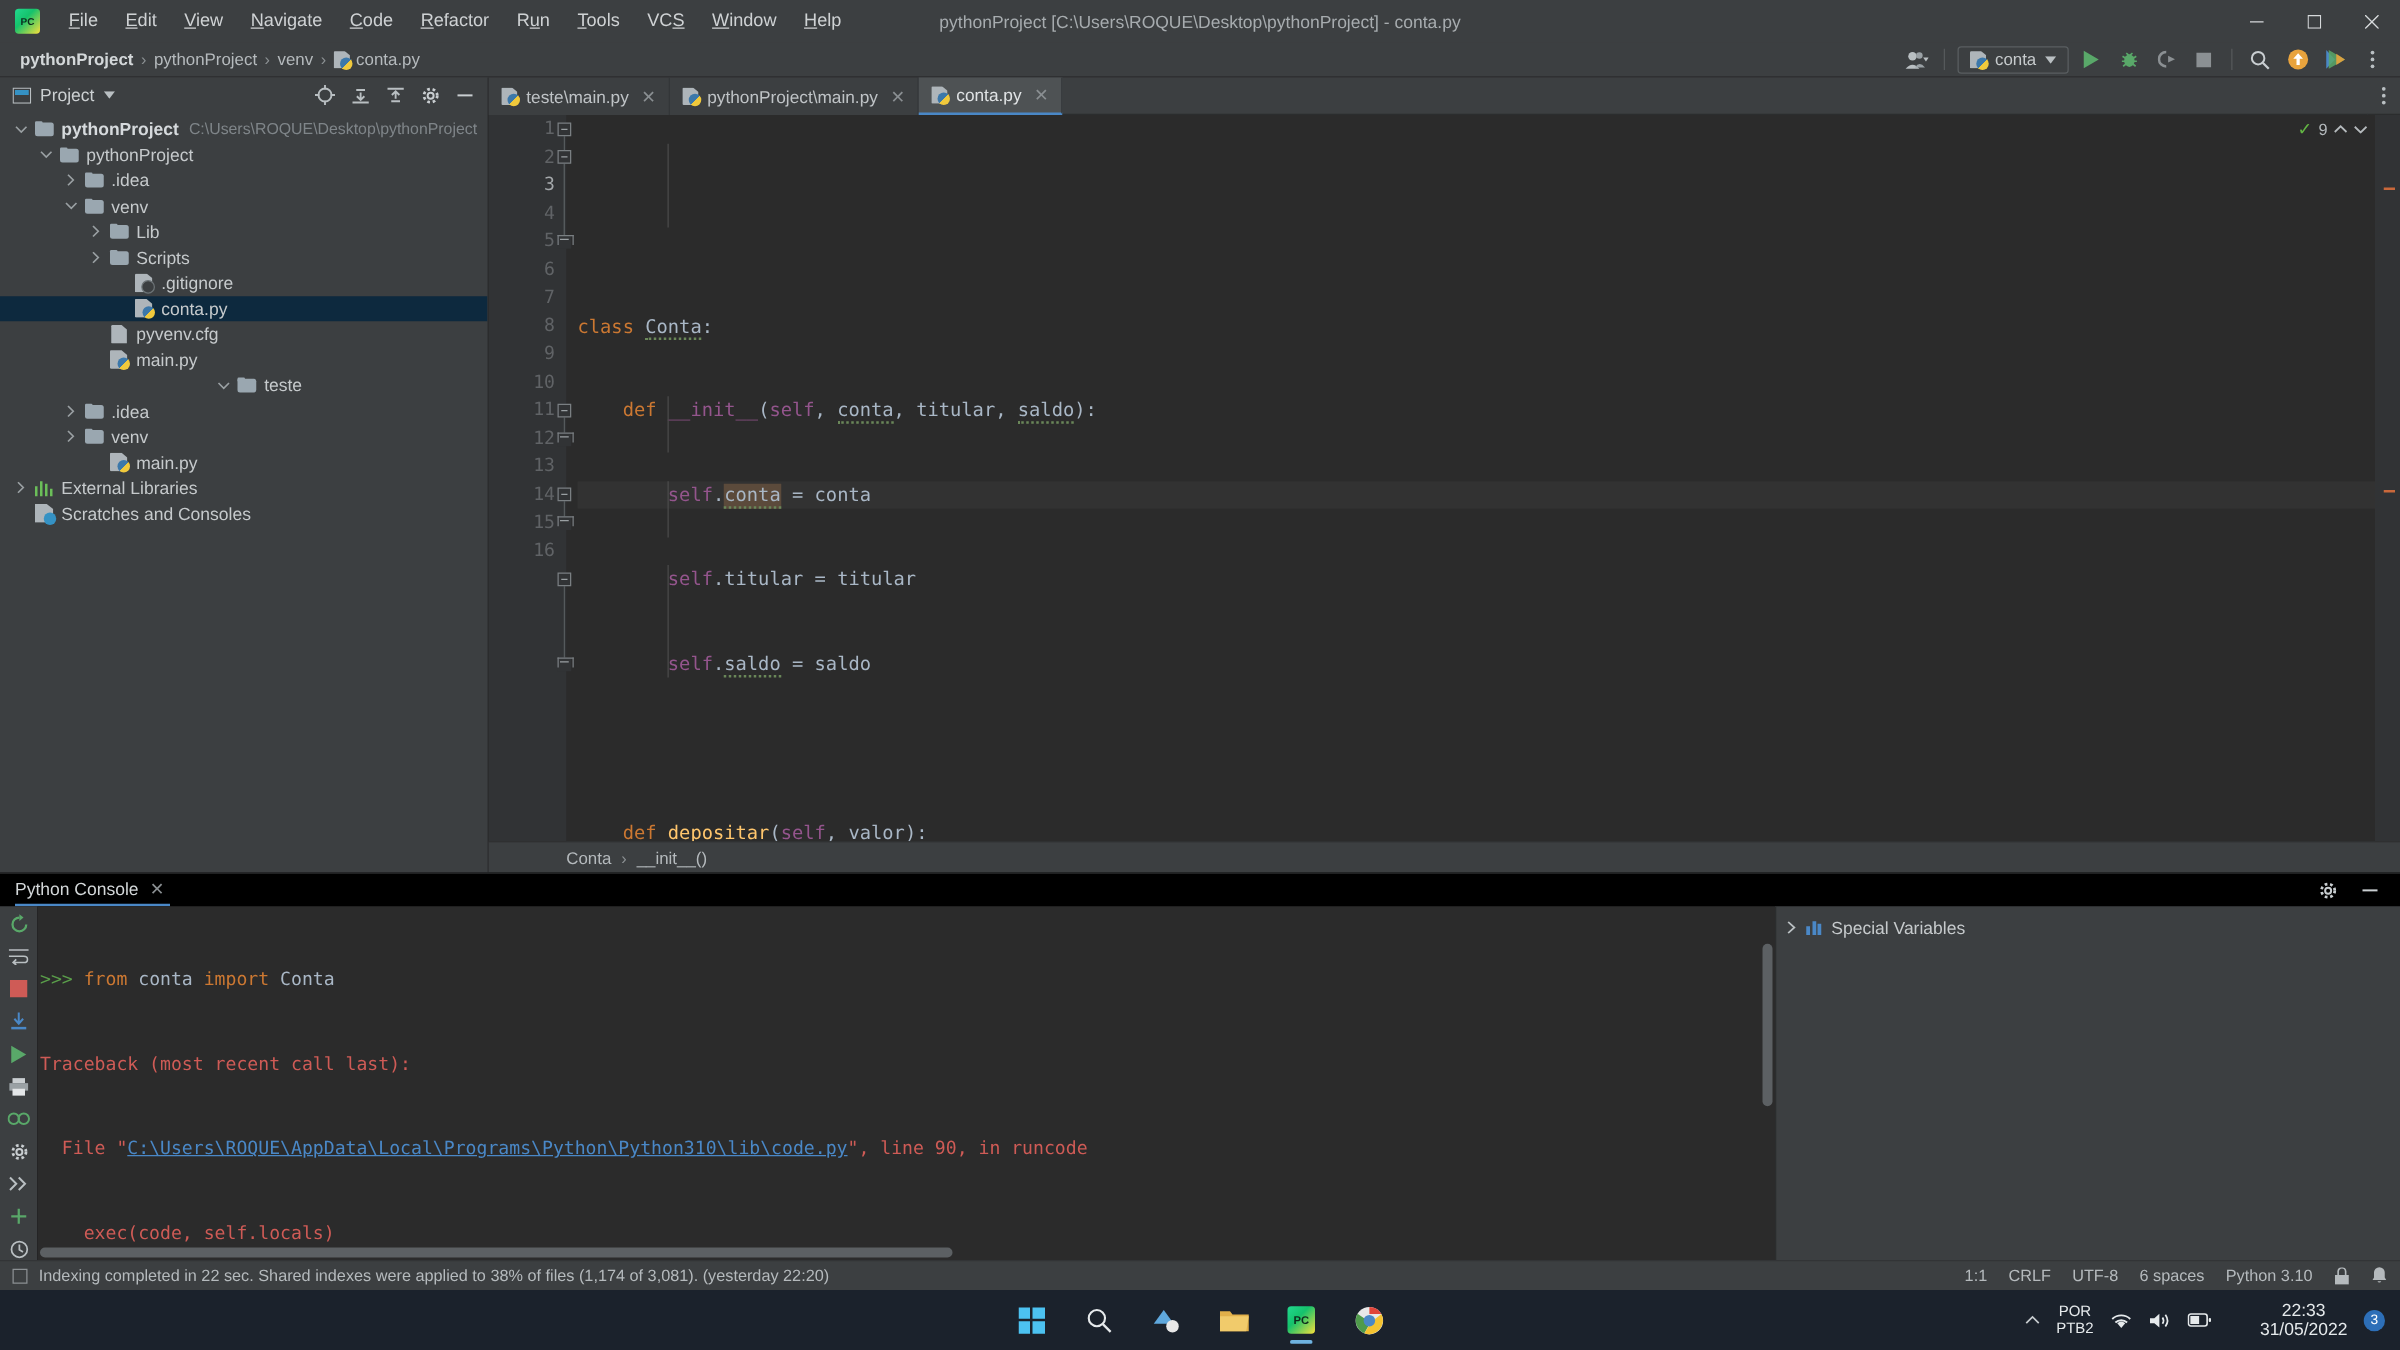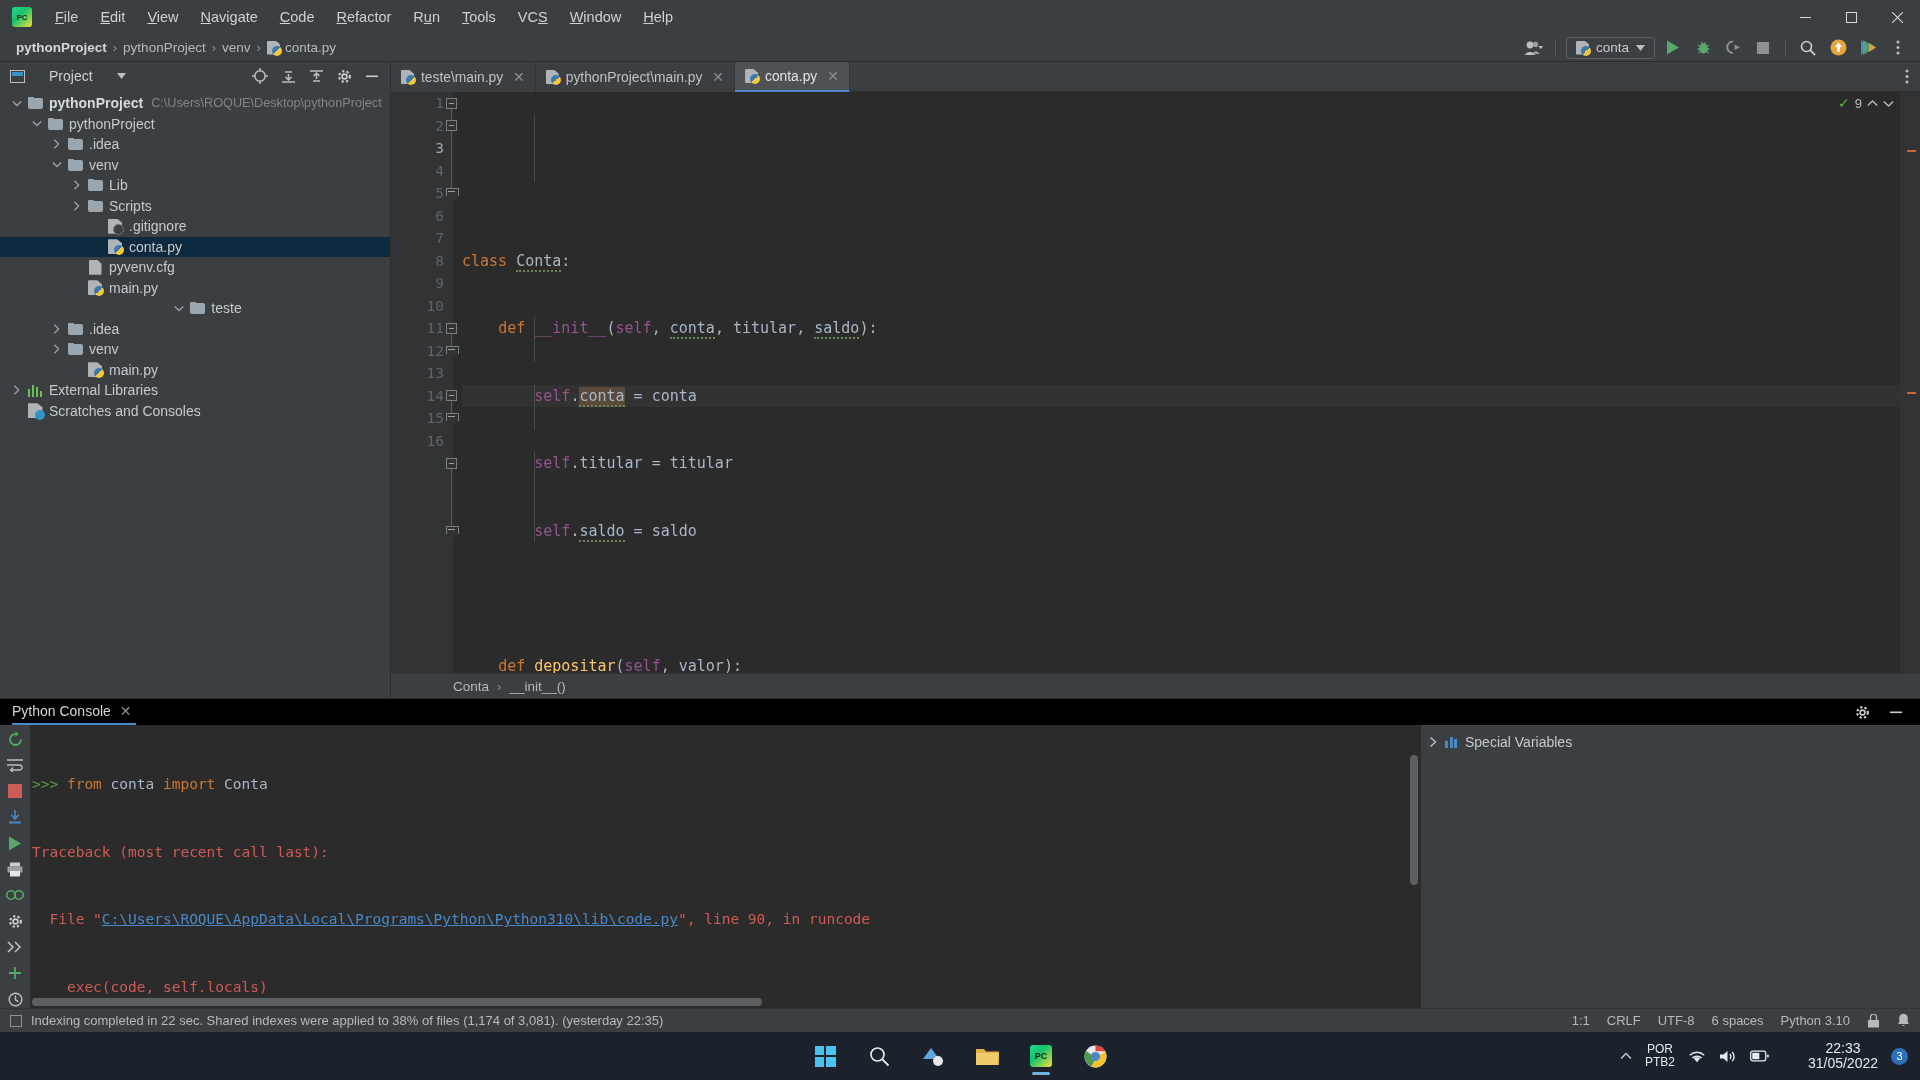--- a/index.html
+++ b/index.html
@@ -52,21 +52,21 @@
     border: 1px solid #5a5f61; border-radius: 3px; font-size: 13.5px; color: #c6cacc;
   }
   .icon-btn { width: 24px; height: 22px; display: flex; align-items: center; justify-content: center; }
   .vsep { width: 1px; height: 17px; background: #55595b; margin: 0 4px; }
 
   
   .main { flex: 1 1 auto; display: flex; min-height: 0; }
 
   
   .project-panel { width: 391px; flex: 0 0 391px; background: #3c3f41; display: flex; flex-direction: column; border-right: 1px solid #2b2d2e; }
-  .panel-head { height: 28px; display: flex; align-items: center; padding: 0 6px 0 10px; gap: 24px; }
+  .panel-head { height: 28px; display: flex; align-items: center; padding: 0 6px 0 10px; gap: 7px; }
   .panel-title { font-size: 14px; color: #cdd1d3; }
   .panel-tools { margin-left: auto; display: flex; align-items: center; gap: 4px; }
   .tree { flex: 1 1 auto; overflow: hidden; padding-top: 3px; font-size: 14px; }
   .row { height: 20.5px; display: flex; align-items: center; white-space: nowrap; padding-right: 6px; }
   .row.selected { background: #0d293e; }
   .row .lbl { color: #c6cacc; }
   .row .lbl.bold { font-weight: bold; color: #d6dadd; }
   .row .sub { color: #7f8589; font-size: 12.7px; margin-left: 8px; }
   .tw { flex: 0 0 auto; width: 17px; display: flex; align-items: center; justify-content: center; color: #9aa0a3; font-size: 11px; }
   .ico { flex: 0 0 auto; width: 20px; display: flex; align-items: center; justify-content: center; margin-right: 4px; }
@@ -224,20 +224,21 @@
       <div class="menu-item"><u>V</u>iew</div>
       <div class="menu-item"><u>N</u>avigate</div>
       <div class="menu-item"><u>C</u>ode</div>
       <div class="menu-item"><u>R</u>efactor</div>
       <div class="menu-item">R<u>u</u>n</div>
       <div class="menu-item"><u>T</u>ools</div>
       <div class="menu-item">VC<u>S</u></div>
       <div class="menu-item"><u>W</u>indow</div>
       <div class="menu-item"><u>H</u>elp</div>
     </div>
+    <div class="title-text">pythonProject [C:\Users\ROQUE\Desktop\pythonProject] - conta.py</div>
     <div class="win-controls">
       <div class="win-btn">
         <svg width="11" height="11" viewBox="0 0 11 11">
             <rect x="0" y="5" width="11" height="1" fill="#d6d9db"></rect>
           </svg>
       </div>
       <div class="win-btn">
         <svg width="11" height="11" viewBox="0 0 11 11">
             <rect x="0.5" y="0.5" width="10" height="10" fill="none" stroke="#d6d9db"></rect>
           </svg>
@@ -802,21 +803,21 @@
               <i style="height:9px"></i>
             </span>
           <span>Special Variables</span>
         </div>
       </div>
     </div>
   </div>
 
   <div class="statusbar">
     <span class="sq"></span>
-    <span>Indexing completed in 22 sec. Shared indexes were applied to 38% of files (1,174 of 3,081). (yesterday 22:35)</span>
+    <span>Indexing completed in 22 sec. Shared indexes were applied to 38% of files (1,174 of 3,081). (yesterday 22:20)</span>
     <div class="status-right">
       <span>1:1</span>
       <span>CRLF</span>
       <span>UTF-8</span>
       <span>6 spaces</span>
       <span>Python 3.10</span>
       <svg width="13" height="14" viewBox="0 0 13 14">
           <rect x="1" y="6" width="11" height="7.5" fill="#b5babd"></rect>
           <path d="M3.5 6 L3.5 3.2 A3 3 0 0 1 9.5 3.2 L9.5 6" stroke="#b5babd" stroke-width="1.3" fill="none"></path>
         </svg>

